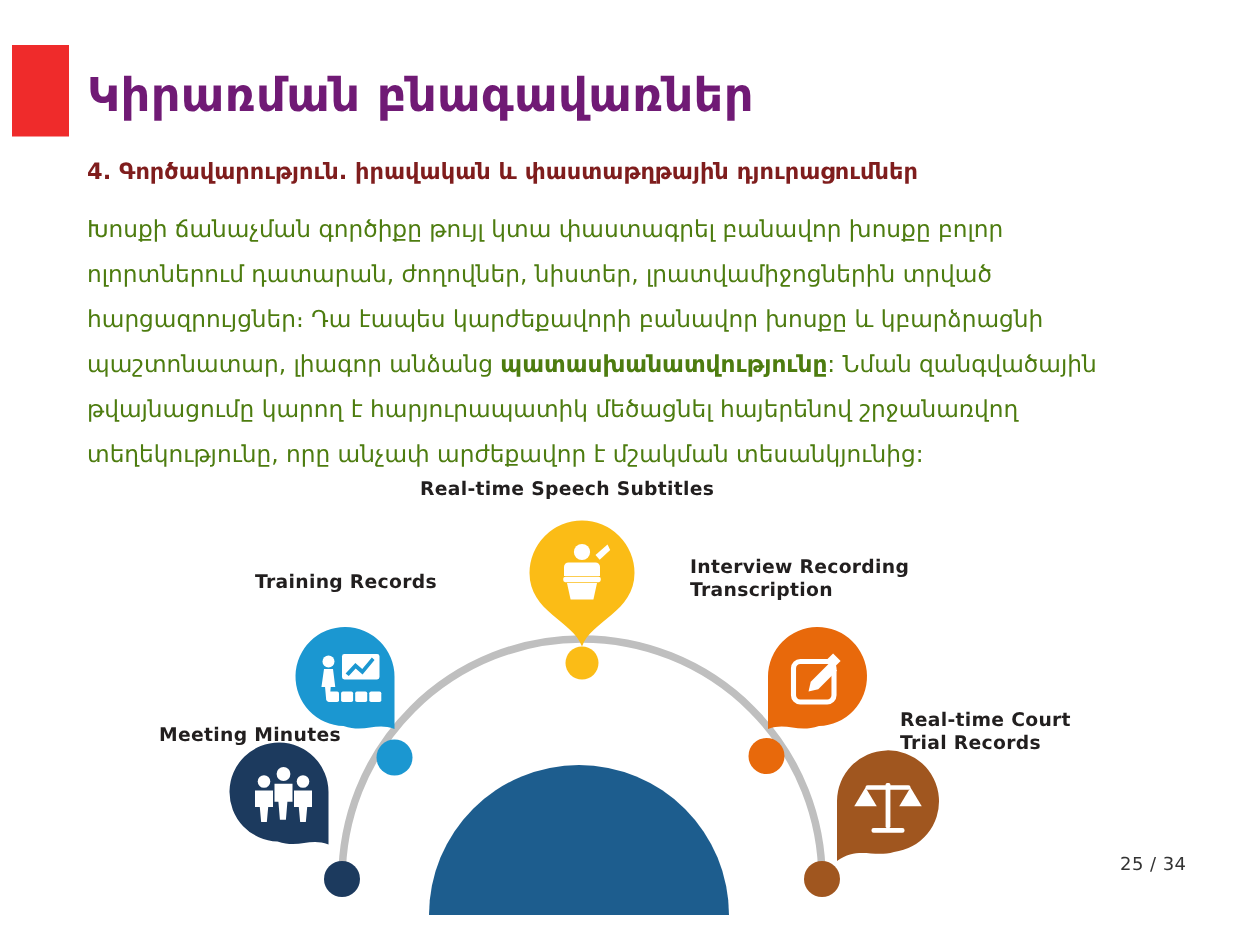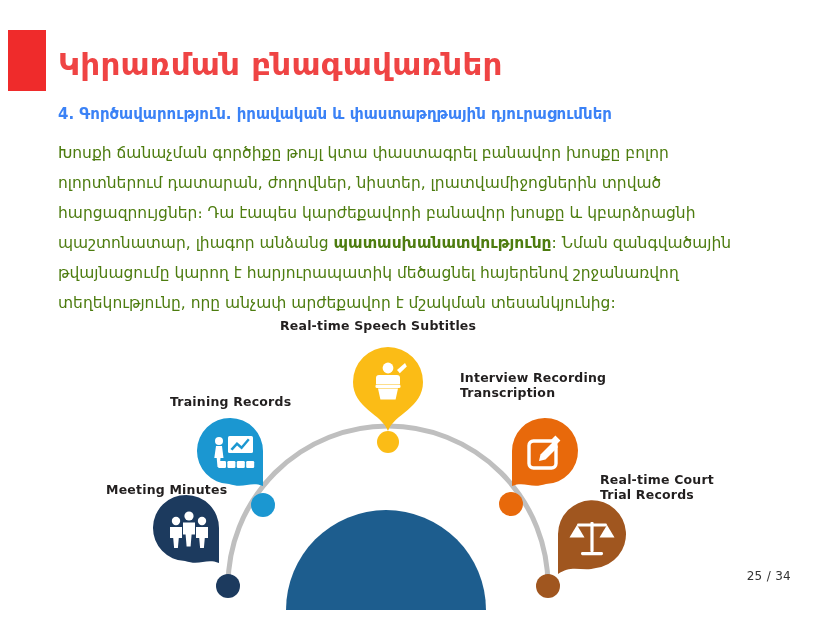--- a/index.html
+++ b/index.html
@@ -25,30 +25,30 @@
     height: 61px;
     background: #ef2b2b;
   }
   .page-title {
     position: absolute;
     left: 58px;
     top: 46px;
     font-size: 31px;
     font-weight: bold;
     letter-spacing: 0.2px;
-    color: #ef4444;
+    color: #701a75;
     white-space: nowrap;
   }
   .section-subtitle {
     position: absolute;
     left: 58px;
     top: 105px;
     font-size: 15px;
     font-weight: bold;
-    color: #3b82f6;
+    color: #7f1d1d;
     white-space: nowrap;
   }
   .body-copy {
     position: absolute;
     left: 58px;
     top: 138px;
     width: 700px;
     font-size: 15.5px;
     line-height: 30px;
     color: #4d7c0f;
@@ -76,21 +76,21 @@
     position: absolute;
     font-family: "DejaVu Sans", "Liberation Sans", sans-serif;
     font-size: 12.5px;
     font-weight: bold;
     color: #221f1f;
     line-height: 15px;
     letter-spacing: .2px;
     white-space: pre-line;
   }
   .lbl-subtitles   { left: 180px; top:  8px; }
-  .lbl-training    { left:  70px; top:  84px; }
+  .lbl-training    { left:  70px; top:  70px; }
   .lbl-interview   { left: 360px; top:  60px; }
   .lbl-meeting     { left:   6px; top: 172px; }
   .lbl-court       { left: 460px; top: 162px; margin-left: 40px; }
 
   .hub-label {
     position: absolute;
     left: 196px;
     top: 208px;
     width: 180px;
     text-align: center;

